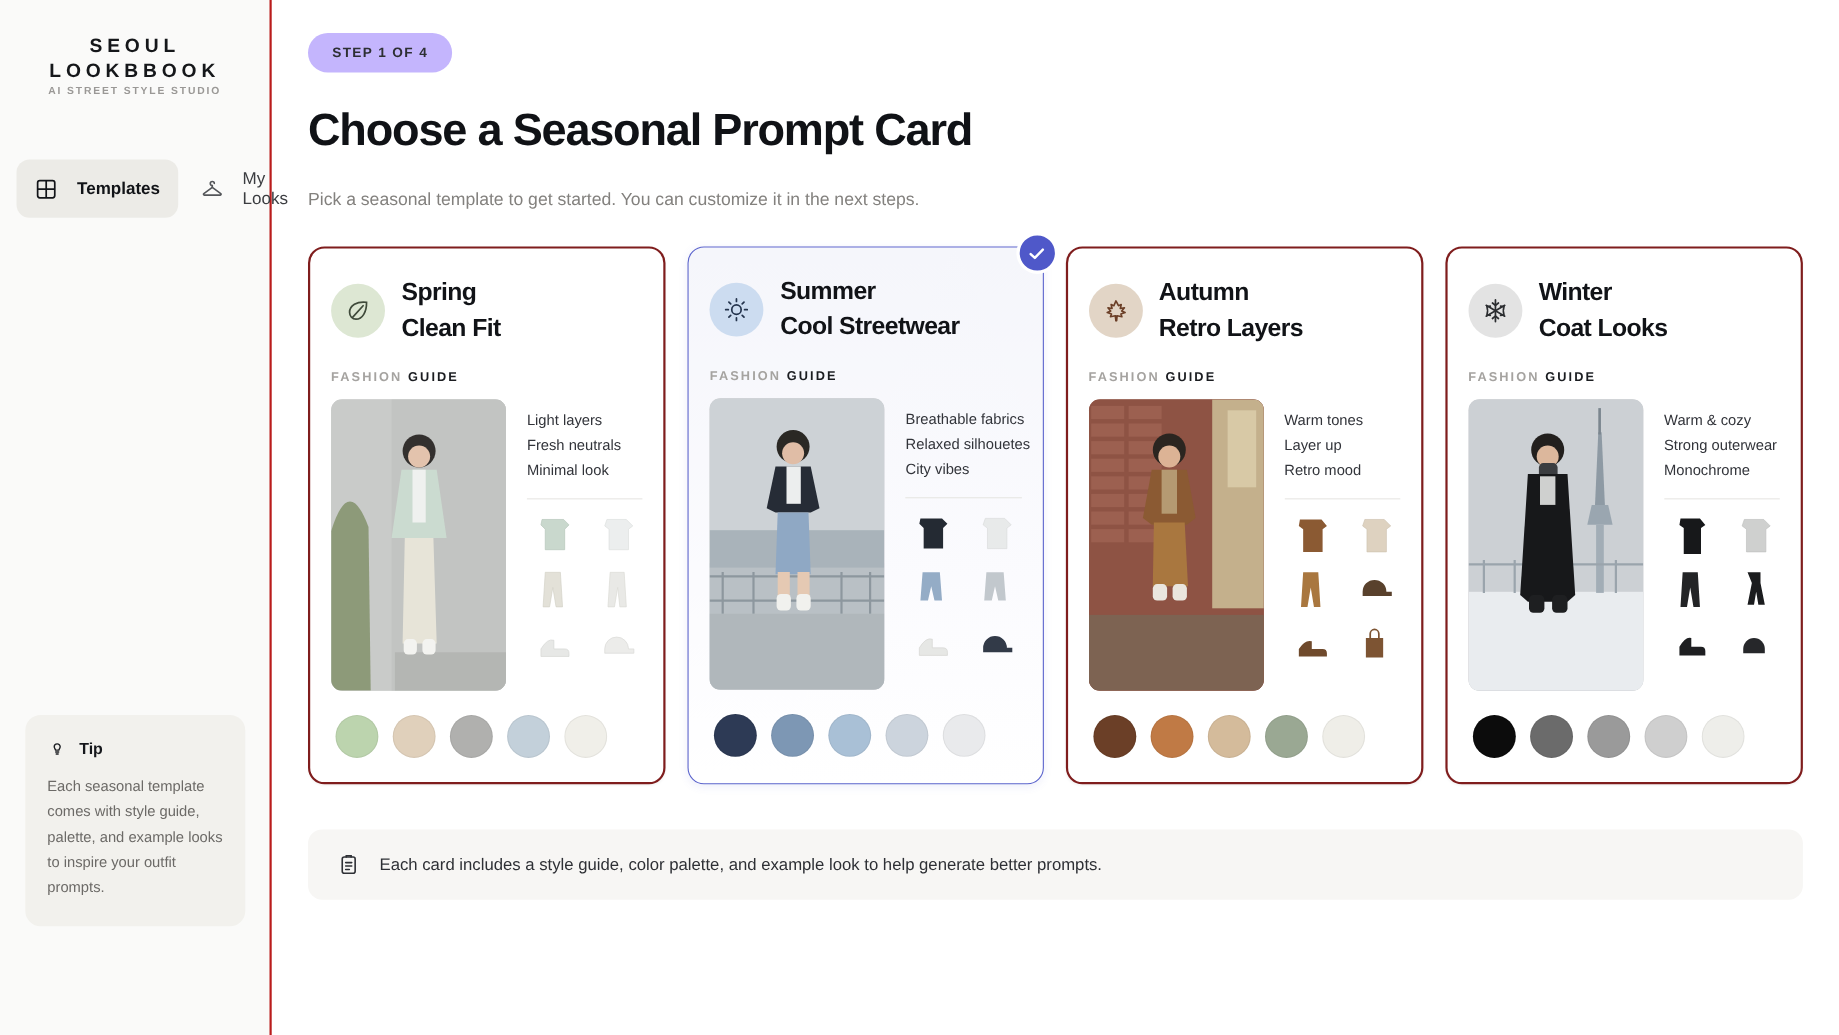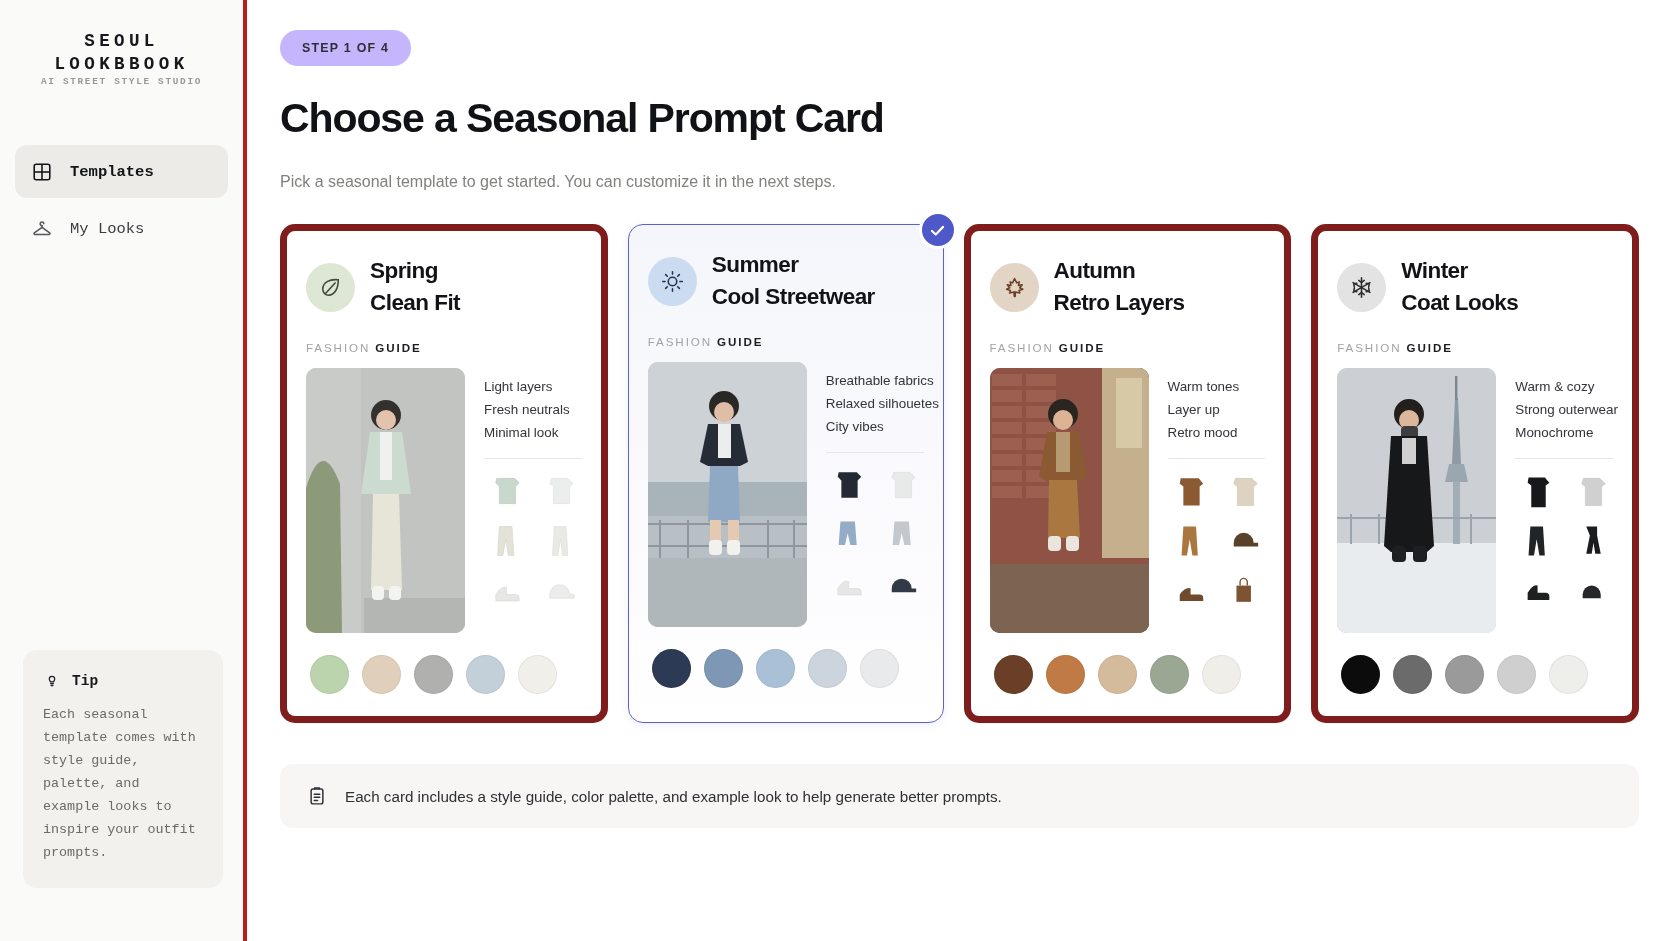--- a/index.html
+++ b/index.html
@@ -7,33 +7,33 @@
   body{
     font-family:"Liberation Sans",sans-serif;
     background:#ffffff;color:#16181c;
     -webkit-font-smoothing:antialiased;
   }
   .app{display:flex;width:1672px;height:941px}
 
   
   .sidebar{
     width:247px;height:941px;flex:0 0 247px;
-    background:#fafaf9;border-right:4px solid #b91c1c;
-    display:flex;flex-direction:column;position:relative;font-family:Liberation Mono, monospace;
+    background:#fafaf9;border-right:2px solid #b91c1c;
+    display:flex;flex-direction:column;position:relative;
   }
   .brand{padding:30px 20px 0;text-align:center}
   .brand-l1,.brand-l2{
     font-size:17.5px;font-weight:700;letter-spacing:4.4px;
     color:#15171a;line-height:1.32;
   }
   .brand-sub{
     margin-top:0;font-size:9.4px;letter-spacing:1.7px;
     color:#9a9896;font-weight:600;
   }
-  .nav{margin-top:58px;padding:0 15px;display:flex;flex-direction:column;gap:4px}
+  .nav{margin-top:58px;padding:0 15px;display:flex;flex-direction:row;gap:4px}
   .nav-item{
     display:flex;align-items:center;gap:17px;
     height:53px;padding:0 16px;border-radius:12px;
     color:#3b3d41;font-size:15.5px;cursor:pointer;
   }
   .nav-item.active{background:#ecebe7;color:#121418;font-weight:700}
   .nav-ico{width:22px;height:22px;flex:0 0 22px;display:block}
   .nav-ico svg{width:22px;height:22px;display:block}
 
   .tip{
@@ -55,21 +55,21 @@
   .page-title{
     margin-top:29px;font-size:41px;font-weight:700;
     letter-spacing:-1.1px;color:#101216;
   }
   .page-sub{margin-top:31px;font-size:16px;color:#83817e}
 
   
   .cards{display:flex;gap:20px;margin-top:33px;padding-right:33px}
   .card{
     position:relative;flex:1 1 0;min-width:0;
-    background:#ffffff;border:7px solid #7f1d1d;border-radius:15px;
+    background:#ffffff;border:2px solid #7f1d1d;border-radius:15px;
     padding:24px 19px 22px;cursor:pointer;
     box-shadow:0 1px 2px rgba(16,18,22,.04);
   }
   .card.selected{
     border:1.6px solid #5a63cc;
     background:linear-gradient(180deg,#f5f6fb 0%,#fbfbfe 62%,#ffffff 100%);
     box-shadow:0 2px 8px rgba(90,99,204,.10);
   }
   .check-badge{
     position:absolute;top:-14px;right:-14px;width:38px;height:38px;
@@ -84,21 +84,21 @@
     display:flex;align-items:center;justify-content:center;
   }
   .season-ico svg{width:25px;height:25px;display:block}
   .card-titles{min-width:0}
   .card-t1,.card-t2{
     font-size:22.5px;font-weight:700;letter-spacing:-.55px;
     color:#111317;line-height:1.43;white-space:nowrap;
   }
 
   .guide-label{margin-top:22px;font-size:11.6px;letter-spacing:1.9px}
-  .guide-label .g1{color:#a5a3a0;font-weight:400}
+  .guide-label .g1{color:#a5a3a0;font-weight:700}
   .guide-label .g2{color:#1b1d21;font-weight:700}
 
   .card-body{display:flex;gap:19px;margin-top:14px;align-items:flex-start}
   .look-photo{
     width:159px;height:265px;flex:0 0 159px;border-radius:10px;
     overflow:hidden;position:relative;background:#cfd1d2;
   }
   .look-photo svg{position:absolute;inset:0;width:100%;height:100%;display:block}
 
   .card-right{flex:1;min-width:0;padding-top:7px}

